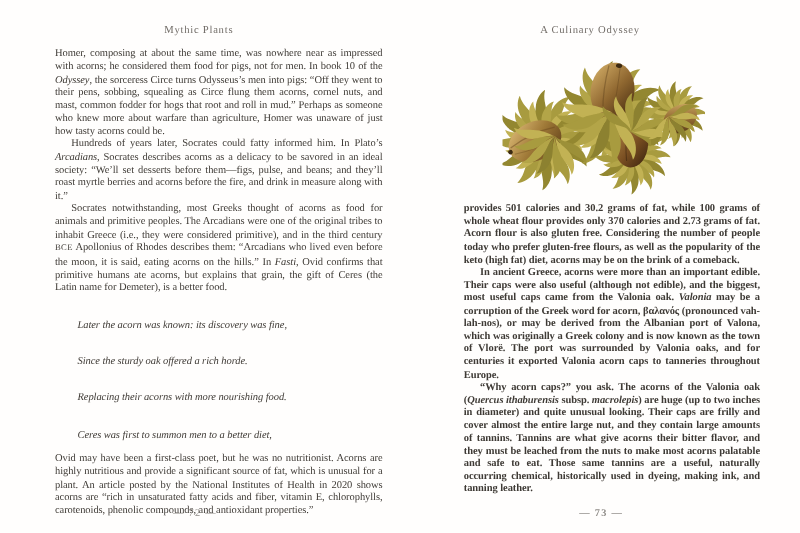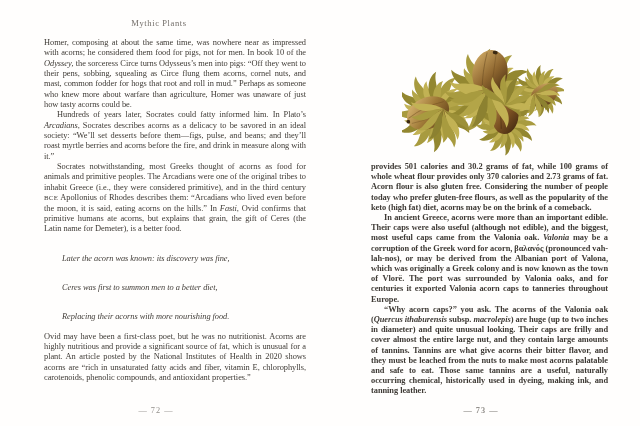--- a/index.html
+++ b/index.html
@@ -48,29 +48,31 @@
   .illustration {
     position:absolute; left:402px; top:42px; width:162px; height:116px;
   }
 </style>
 </head>
 <body>
 
 <div class="spread">
 
   <div class="running-head left-head">Mythic Plants</div>
+  <div class="running-head right-head">A Culinary Odyssey</div>
 
   <div class="body-col left-col">
     <p class="para"><span>Homer, composing at about the same time, was nowhere near as impressed with acorns; he considered them food for pigs, not for men. In book 10 of the </span><span class="it">Odyssey</span><span>, the sorceress Circe turns Odysseus’s men into pigs: “Off they went to their pens, sobbing, squealing as Circe flung them acorns, cornel nuts, and mast, common fodder for hogs that root and roll in mud.” Perhaps as someone who knew more about warfare than agriculture, Homer was unaware of just how tasty acorns could be.</span></p>
     <p class="para indent"><span>Hundreds of years later, Socrates could fatty informed him. In Plato’s </span><span class="it">Arcadians</span><span>, Socrates describes acorns as a delicacy to be savored in an ideal society: “We’ll set desserts before them—figs, pulse, and beans; and they’ll roast myrtle berries and acorns before the fire, and drink in measure along with it.”</span></p>
     <p class="para indent"><span>Socrates notwithstanding, most Greeks thought of acorns as food for animals and primitive peoples. The Arcadians were one of the original tribes to inhabit Greece (i.e., they were considered primitive), and in the third century </span><span class="sc">BCE</span><span> Apollonius of Rhodes describes them: “Arcadians who lived even before the moon, it is said, eating acorns on the hills.” In </span><span class="it">Fasti</span><span>, Ovid confirms that primitive humans ate acorns, but explains that grain, the gift of Ceres (the Latin name for Demeter), is a better food.</span></p>
     <div class="verse">
       <div class="verse-line">Later the acorn was known: its discovery was fine,</div>
+      <div class="verse-line">Since the sturdy oak offered a rich horde.</div>
+      <div class="verse-line">Replacing their acorns with more nourishing food.</div>
       <div class="verse-line">Ceres was first to summon men to a better diet,</div>
-      <div class="verse-line">Replacing their acorns with more nourishing food.</div>
     </div>
     <p class="para"><span>Ovid may have been a first-class poet, but he was no nutritionist. Acorns are highly nutritious and provide a significant source of fat, which is unusual for a plant. An article posted by the National Institutes of Health in 2020 shows acorns are “rich in unsaturated fatty acids and fiber, vitamin E, chlorophylls, carotenoids, phenolic compounds, and antioxidant properties.”</span></p>
   </div>
 
   <svg class="illustration" viewBox="0 0 162 114" xmlns="http://www.w3.org/2000/svg" aria-hidden="true">
     <defs>
       <linearGradient id="gnutL" x1="0" y1="0" x2="1" y2="1">
         <stop offset="0" stop-color="#e3c17c"></stop>
           <stop offset="0.5" stop-color="#a07a38"></stop>
           <stop offset="1" stop-color="#5a3a16"></stop>

